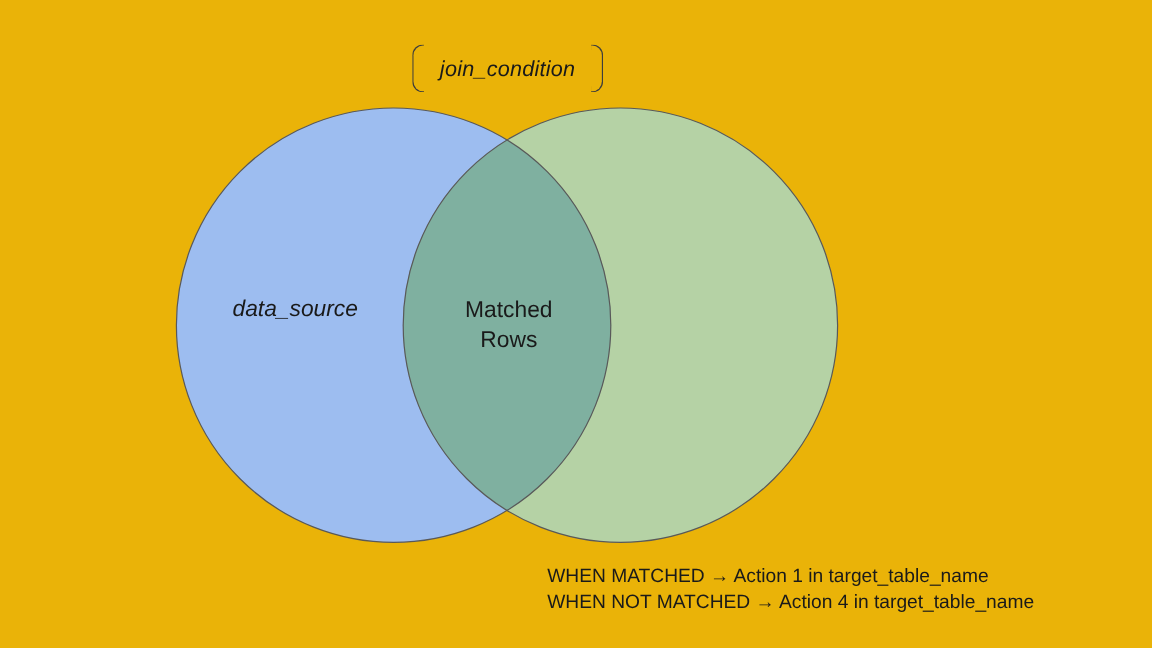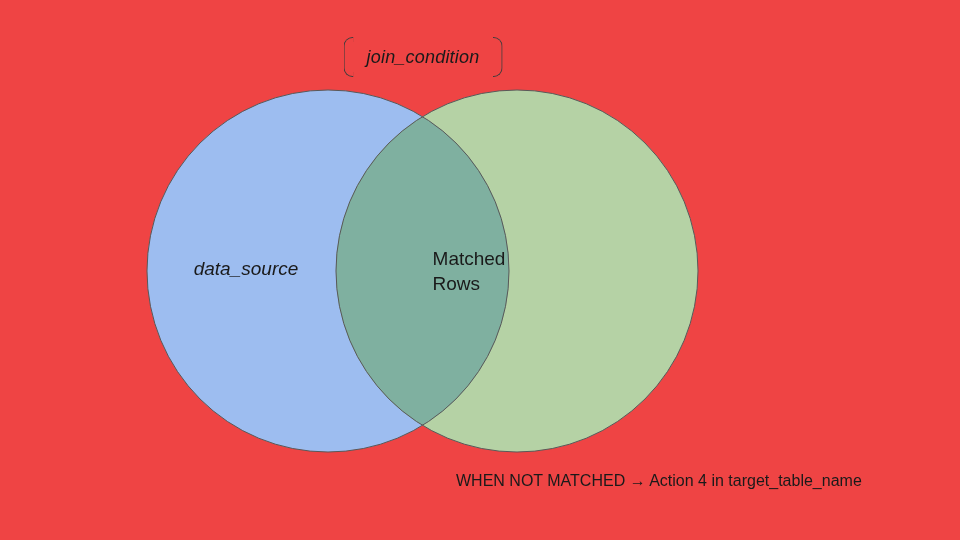--- a/index.html
+++ b/index.html
@@ -1,17 +1,17 @@
 <!DOCTYPE html>
 <html><head>
 <meta charset="utf-8">
 <style>
   html,body{margin:0;padding:0;background:#ffffff;}
   .canvas{
-    position:relative;width:960px;height:540px;background:#ef4444;overflow:hidden;
+    position:relative;width:960px;height:540px;background:#eab308;overflow:hidden;
     font-family:"Liberation Sans",sans-serif;color:#1a1a1a;
   }
   
   .cond{
     position:absolute;left:423px;top:37px;transform:translateX(-50%);
     display:flex;align-items:center;height:40px;
   }
   .brk{width:10px;height:40px;border:1.4px solid #3d3d3d;box-sizing:border-box;flex:0 0 auto;}
   .brk-l{border-right:none;border-radius:9px 0 0 9px;}
   .brk-r{border-left:none;border-radius:0 9px 9px 0;}
@@ -20,22 +20,22 @@
     padding:0 13px;white-space:nowrap;
   }
   
   .venn{position:absolute;left:0;top:0;width:960px;height:540px;}
   
   .lbl{
     position:absolute;transform:translate(-50%,-50%);
     font-size:19px;white-space:nowrap;
   }
   .it{font-style:italic;}
-  .lbl-left{left:246px;top:269px;}
-  .lbl-mid{left:424px;top:271px;line-height:25px;white-space:normal;margin-left:45px;}
+  .lbl-left{left:246px;top:258px;}
+  .lbl-mid{left:424px;top:271px;text-align:center;line-height:25px;white-space:normal;}
   .lbl-right{left:607px;top:269px;}
   
   .notes{
     position:absolute;left:456px;top:470px;
     font-size:16px;line-height:22px;white-space:nowrap;
   }
 </style>
 </head>
 <body>
 
@@ -57,16 +57,17 @@
 
   <div class="lbl it lbl-left">data_source</div>
 
   <div class="lbl lbl-mid">
     <div>Matched</div>
     <div>Rows</div>
   </div>
 
 
   <div class="notes">
+    <div>WHEN MATCHED → Action 1 in target_table_name</div>
     <div>WHEN NOT MATCHED → Action 4 in target_table_name</div>
   </div>
 
 </div>
 
 </body></html>

